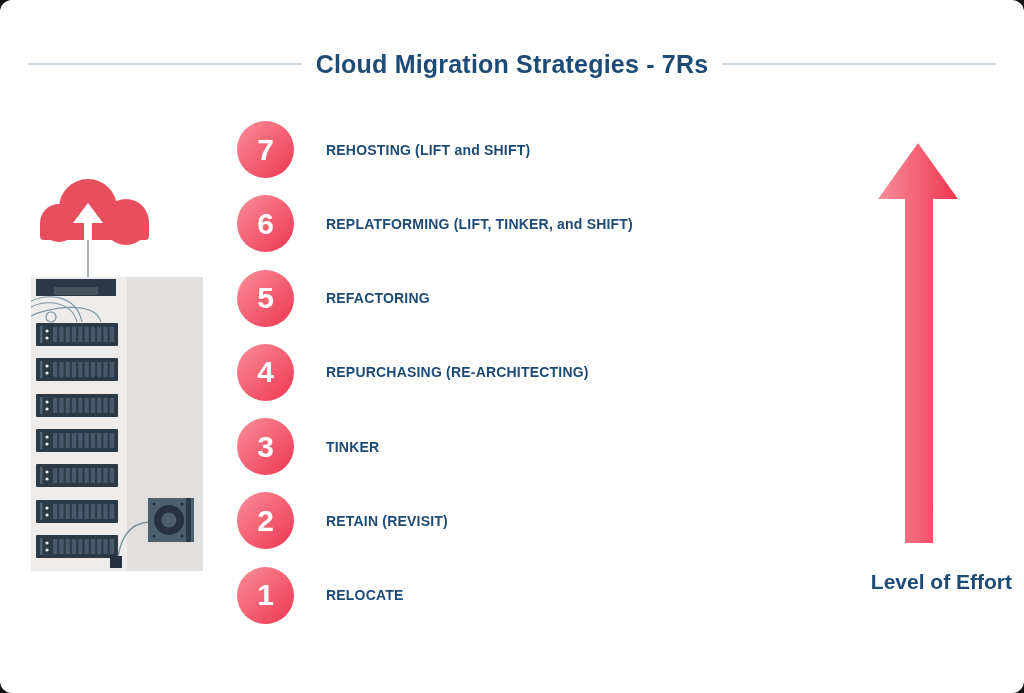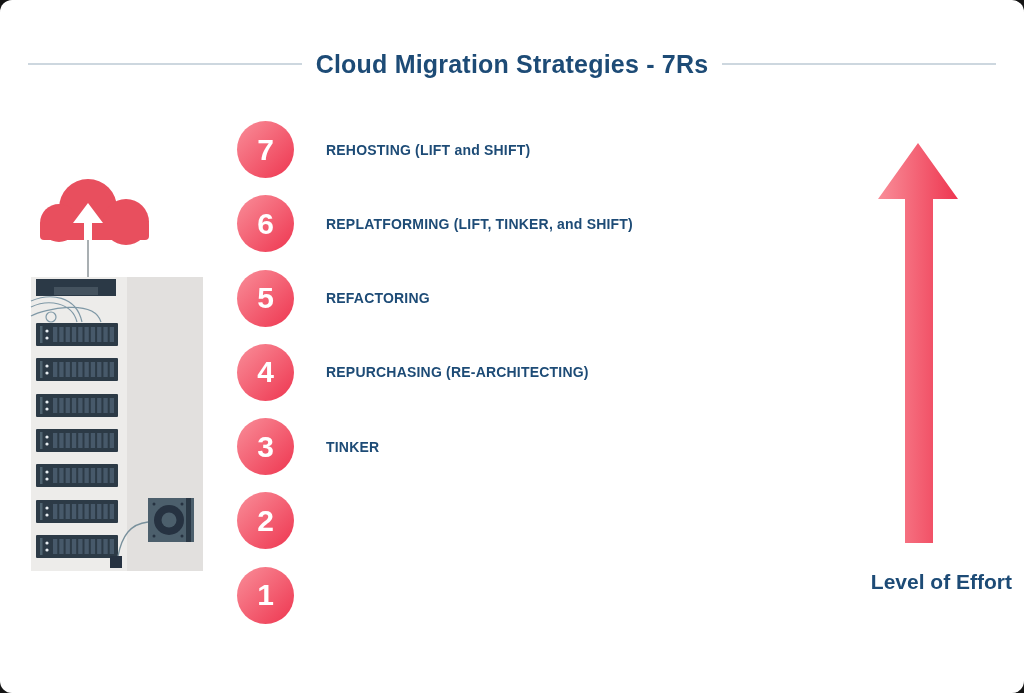--- a/index.html
+++ b/index.html
@@ -155,23 +155,25 @@
     <li class="step">
       <span class="badge">4</span>
       <span class="step-label">REPURCHASING (RE-ARCHITECTING)</span>
     </li>
     <li class="step">
       <span class="badge">3</span>
       <span class="step-label">TINKER</span>
     </li>
     <li class="step">
       <span class="badge">2</span>
+      <span class="step-label">RETAIN (REVISIT)</span>
     </li>
     <li class="step">
       <span class="badge">1</span>
+      <span class="step-label">RELOCATE</span>
     </li>
   </ol>
 
   <svg class="effort-arrow" width="96" height="406" viewBox="0 0 96 406">
     <defs>
       <linearGradient id="arrowGrad" x1="0%" y1="0%" x2="100%" y2="0%">
         <stop offset="0%" style="stop-color:var(--accent-pink-light,#f98e99)"></stop>
         <stop offset="100%" style="stop-color:var(--accent-pink-dark,#ee3650)"></stop>
       </linearGradient>
     </defs>

